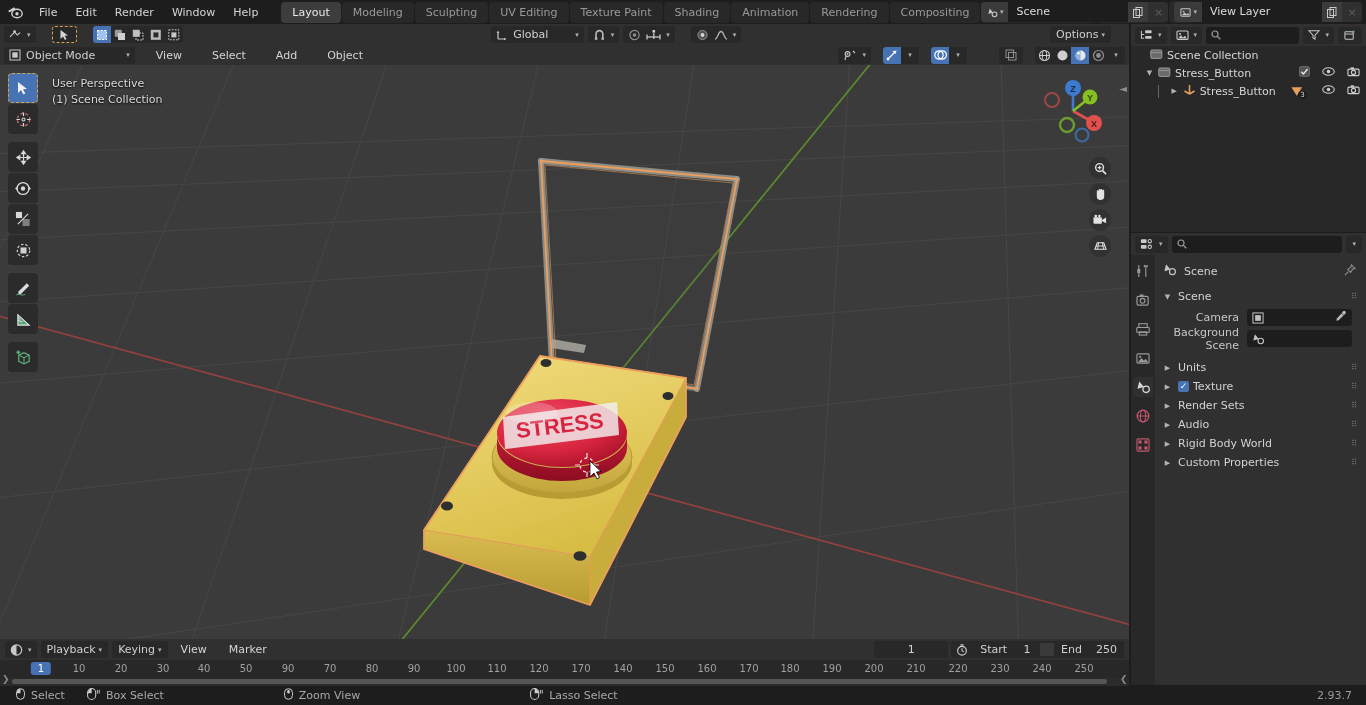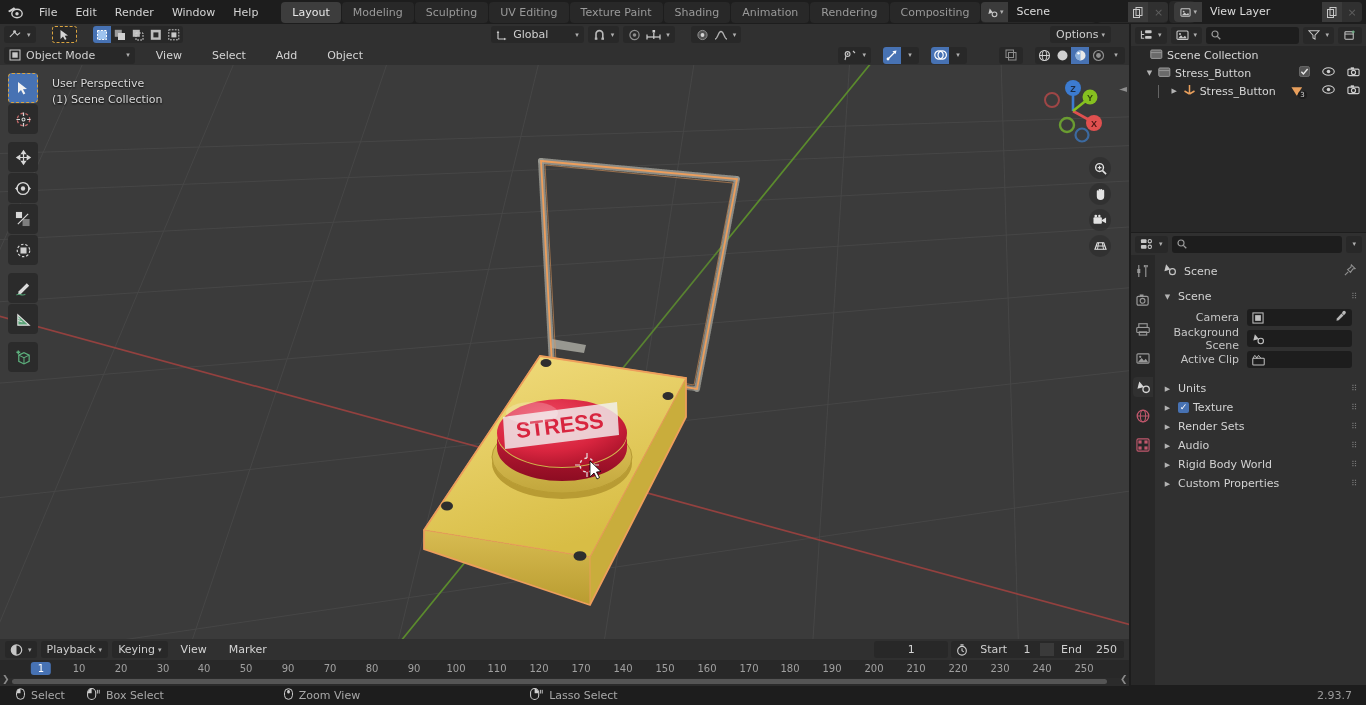--- a/index.html
+++ b/index.html
@@ -867,30 +867,20 @@
           <div class="p-label">Background Scene</div>
           <div class="p-field">
             <svg width="13" height="12" viewBox="0 0 16 15">
                 <path d="M3.5 1.5 L8.5 7.5 L1.5 9.5 Z" fill="#c0c0c0"></path>
                 <circle cx="10.8" cy="10" r="3.4" fill="none" stroke="#c0c0c0" stroke-width="1.4"></circle>
               </svg>
             <span></span>
           </div>
         </div>
 
-        <div class="p-row">
-          <div class="p-label">Active Clip</div>
-          <div class="p-field">
-            <svg width="13" height="12" viewBox="0 0 14 13">
-                <rect x="0.8" y="4.5" width="12.4" height="7.5" rx="0.8" fill="none" stroke="#c0c0c0" stroke-width="1.1"></rect>
-                <path d="M1 4.5 L3 1.5 L5.5 4.5 M5 4.5 L7 1.5 L9.5 4.5" fill="none" stroke="#c0c0c0" stroke-width="1"></path>
-              </svg>
-            <span></span>
-          </div>
-        </div>
 
         <div style="height:8px"></div>
 
         <div class="p-panelhdr">
           <span class="tri">▶</span>
           <span>Units</span>
           <span class="dots">⠿</span>
         </div>
 
         <div class="p-panelhdr">

